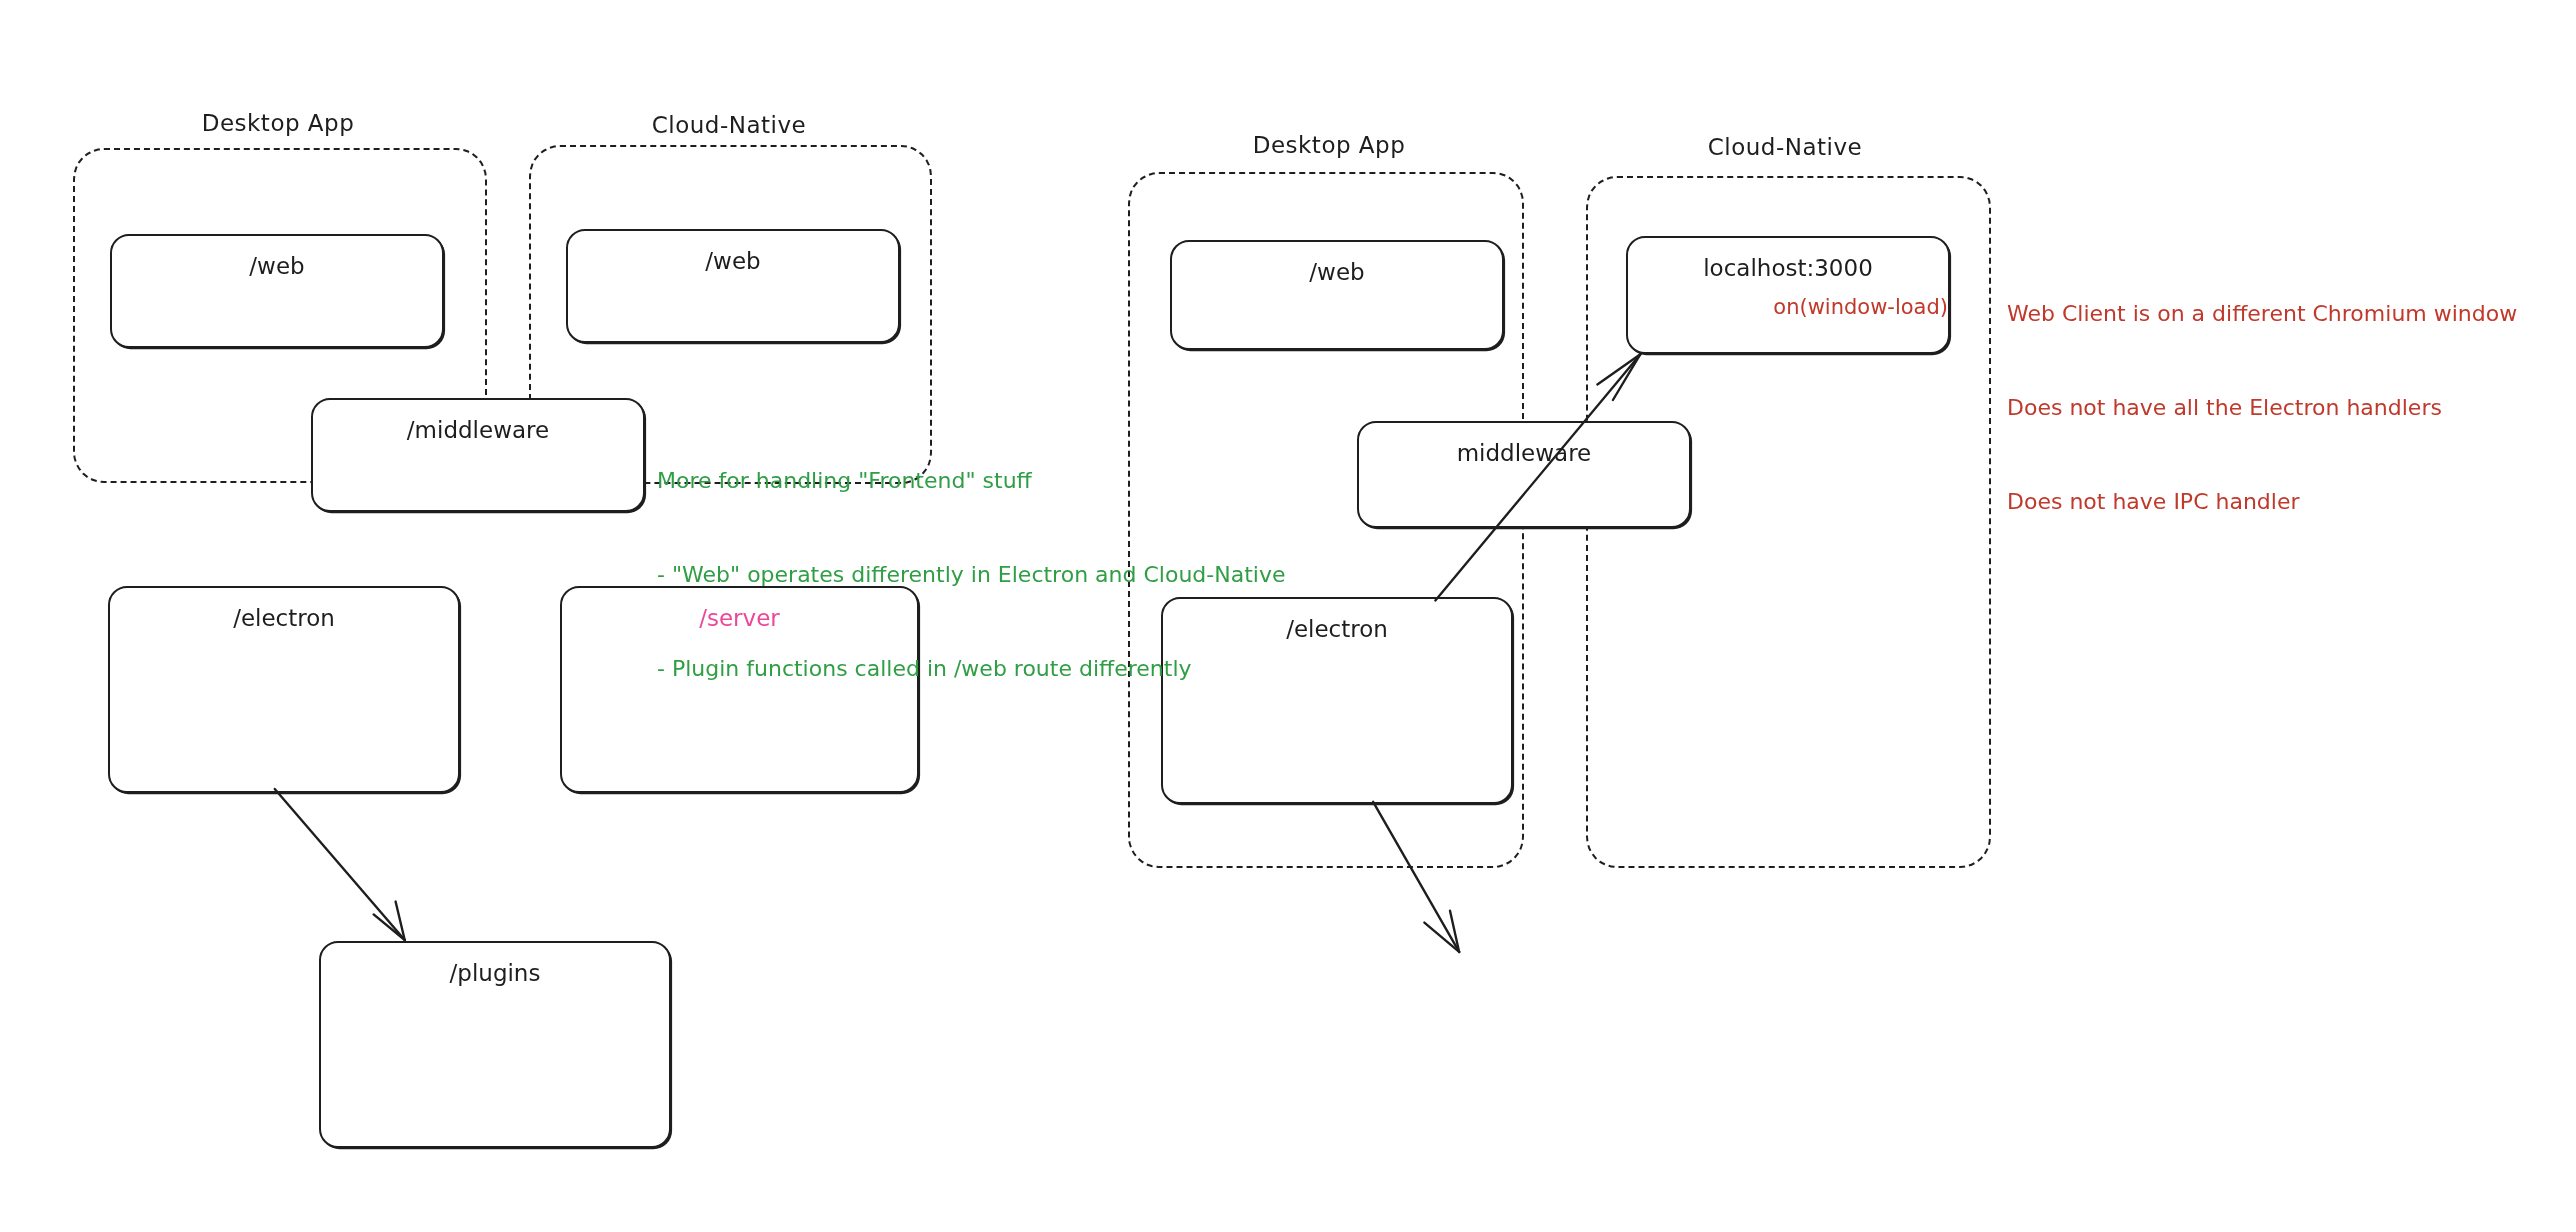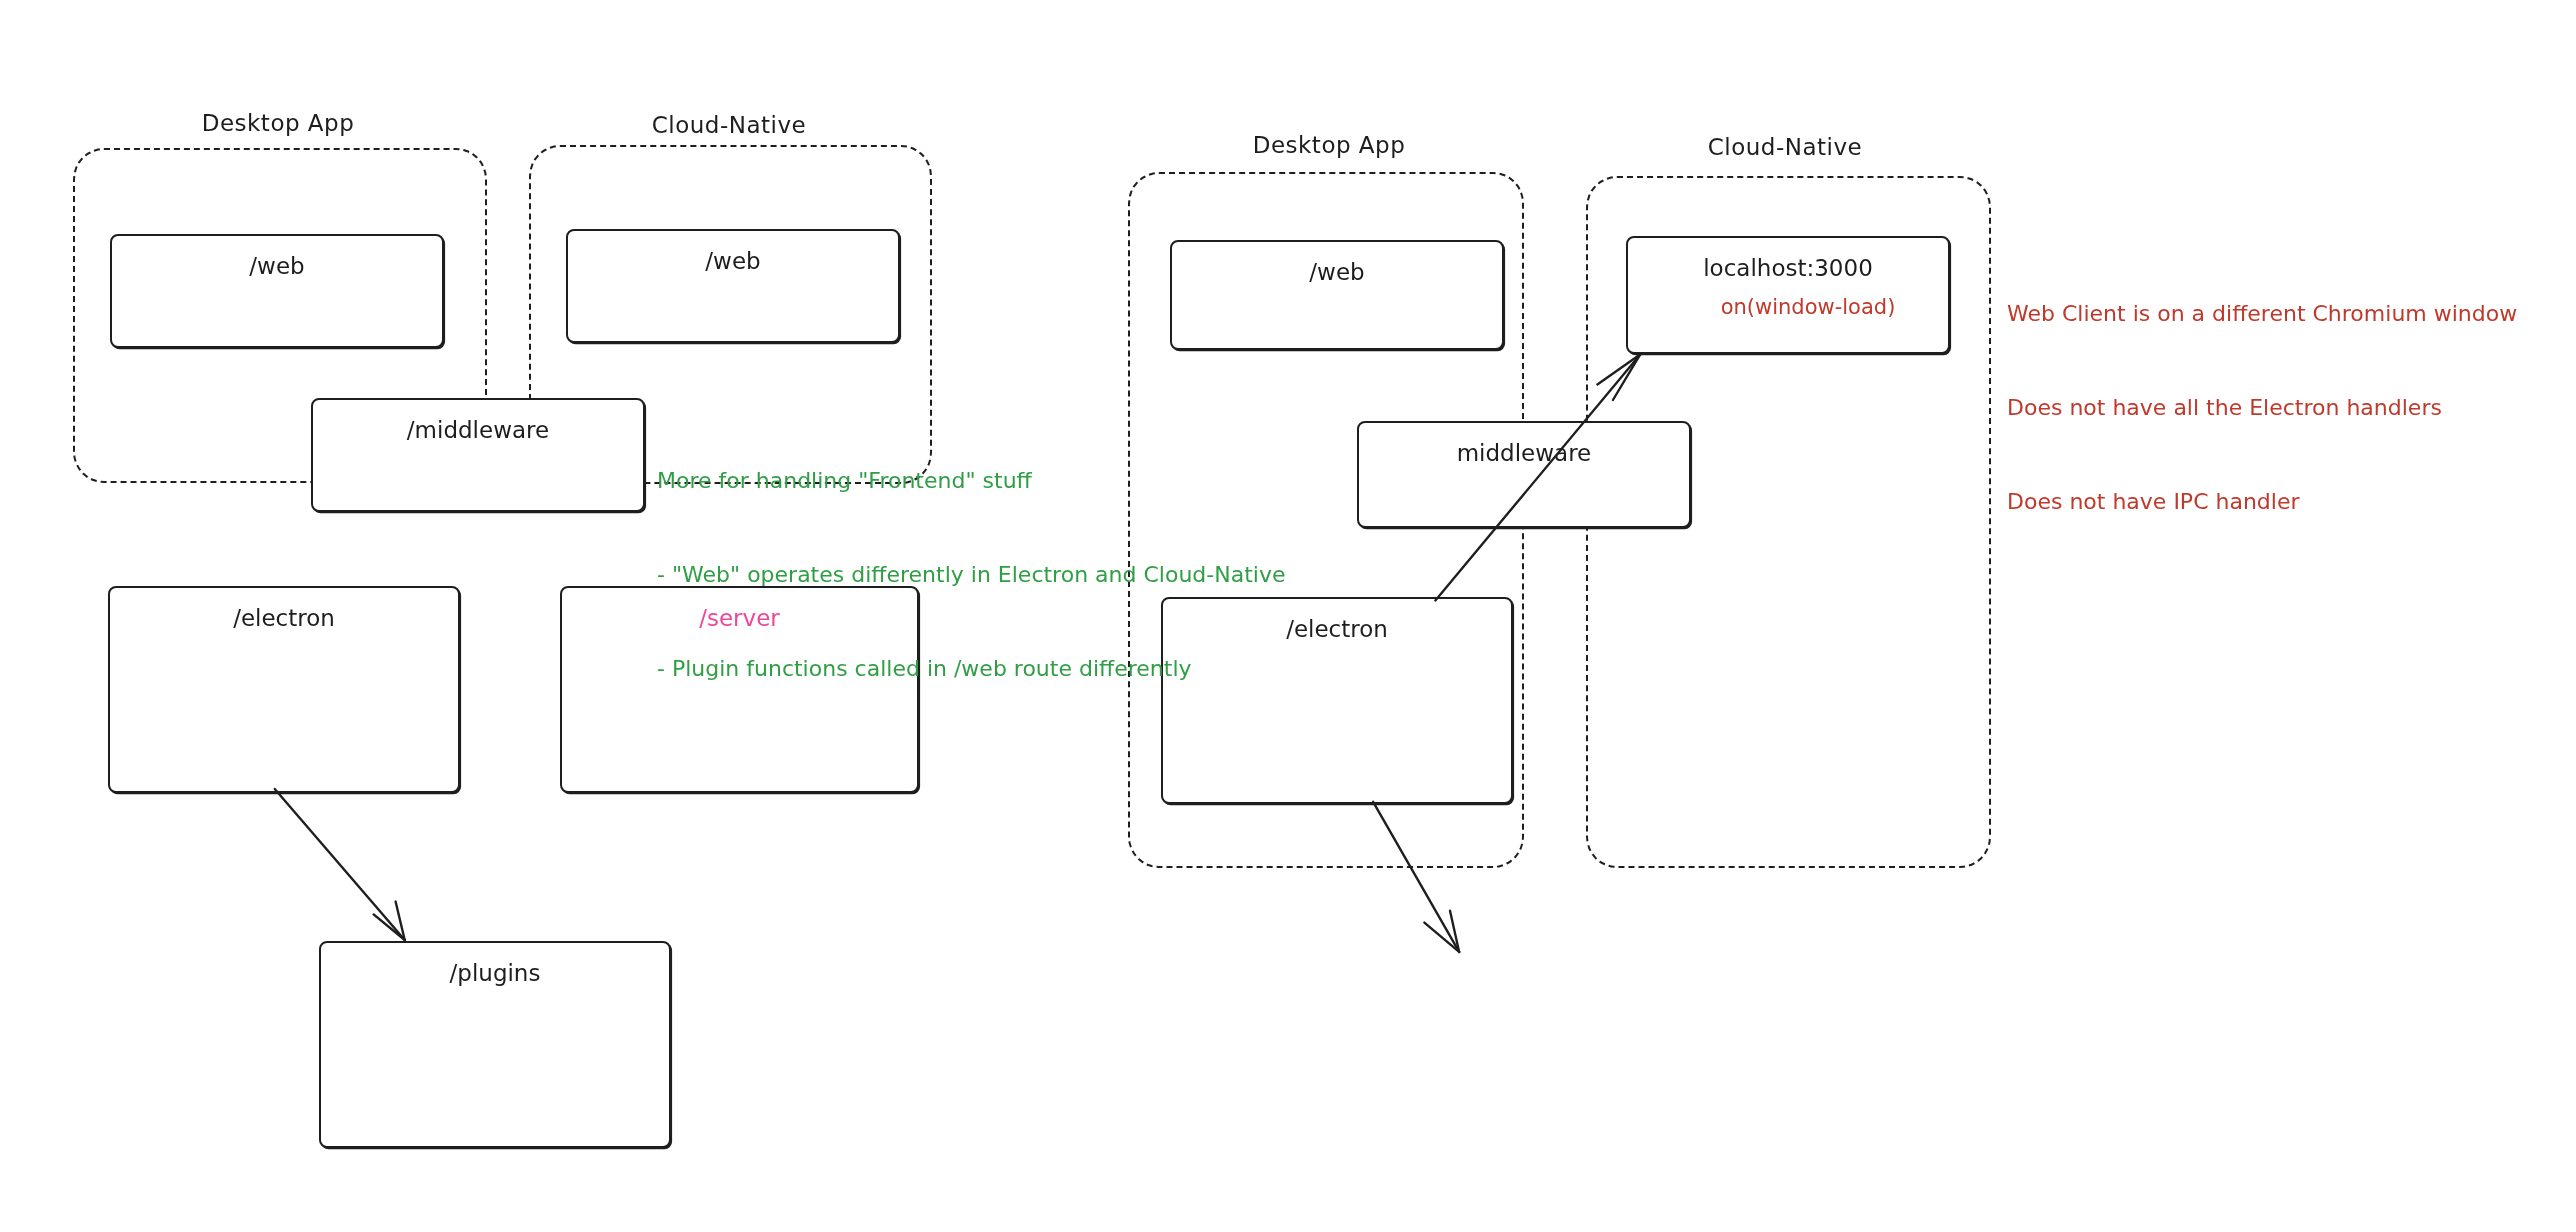--- a/index.html
+++ b/index.html
@@ -30,39 +30,39 @@
     position:absolute;
     border:2.3px dashed #1e1e1e;
     border-radius:31px;
     background:transparent;
   }
 
   
   .node{
     position:absolute;
     border:2.2px solid #1e1e1e;
-    border-radius:8px;
+    border-radius:19px;
     background:#ffffff;
     box-shadow:1.5px 1.6px 0 -0.4px #1e1e1e;
   }
   .node .node-label{
     position:absolute;
     left:0;right:0;
     top:16.5px;
     text-align:center;
     font-size:23px;
     line-height:1.2;
     color:#1e1e1e;
     white-space:nowrap;
   }
   .node .node-sublabel{
     position:absolute;
     left:0;right:0;
     top:57px;
-    text-align:center;
+    text-align:right;
     font-size:21px;
     line-height:1.2;
     color:#c0392b;
     white-space:nowrap;
     padding-left:40px;
   }
   .node.red-text .node-label{color:#ec4899;}
 
   
   .annotation{

